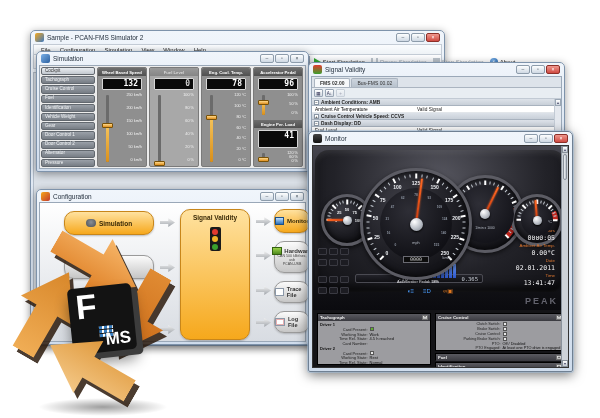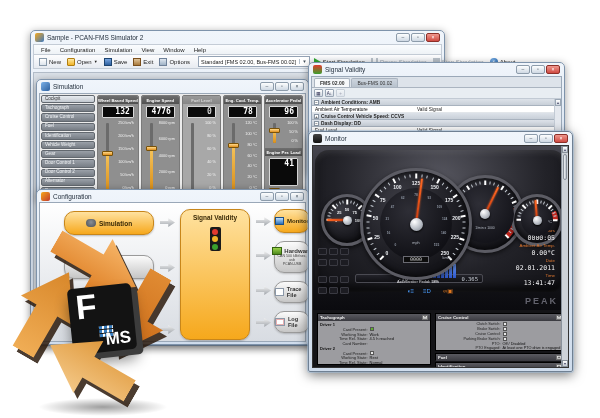--- a/index.html
+++ b/index.html
@@ -39,21 +39,21 @@
   .i-play { width:0; height:0; border-left:7px solid #2fa832; border-top:4px solid transparent; border-bottom:4px solid transparent; }
   .i-pause { width:7px; height:8px; border-left:2.5px solid #b9c1c9; border-right:2.5px solid #b9c1c9; }
   .i-stop { width:7px; height:7px; background:#b9c1c9; }
   .i-about { width:8px; height:8px; border-radius:50%; background:radial-gradient(circle at 35% 30%,#7ab0e8,#1d5fa8); color:#fff; font-size:6px; line-height:8px; text-align:center; font-weight:bold; }
   .combo { display:flex; align-items:center; height:11px; background:#fff; border:1px solid #93a2b4;
            font-size:5.5px; padding:0 2px; color:#222; }
   .combo .dd { margin-left:3px; font-size:4.5px; color:#44505c; border-left:1px solid #b5c0cc; padding-left:2px; }
   #client { position:absolute; left:2px; right:2px; top:41px; bottom:2px; background:#dbe1e8; border:1px solid #b2bcc8; }
 
   
-  #sim-win { left:36px; top:79px; width:273px; height:121px; z-index:2; }
+  #sim-win { left:36px; top:51px; width:273px; height:121px; z-index:2; }
   .cwin-content { position:absolute; left:2px; right:2px; top:13px; bottom:2px;
                   background:#ececec; border:1px solid #9aa8b8; display:flex; }
   #sim-side { width:56px; padding:1px; display:flex; flex-direction:column; gap:1px; }
   .side-item { flex:1; background:linear-gradient(#9aa0a8,#777d85); border:1px solid #62686f;
                border-radius:2px; color:#f2f4f6; font-size:4.6px; line-height:1;
                display:flex; align-items:center; padding-left:3px; }
   .side-item:first-child { background:linear-gradient(#e8ecf0,#c2c8cf); color:#333; }
   #sim-cols { flex:1; display:flex; gap:2px; padding:1px 2px 1px 1px; }
   .col { flex:1; background:#8f8f8f; border:1px solid #7a7a7a; border-radius:2px;
          display:flex; flex-direction:column; position:relative; }
@@ -305,37 +305,20 @@
                 <span class="sc">250 km/h</span>
                 <span class="sc">200 km/h</span>
                 <span class="sc">150 km/h</span>
                 <span class="sc">100 km/h</span>
                 <span class="sc">50 km/h</span>
                 <span class="sc">0 km/h</span>
               </div>
             </div>
           </div>
 
-          <div class="col">
-            <div class="colhdr">Engine Speed</div>
-            <div class="lcd">4776</div>
-            <div class="slider">
-              <div class="track">
-                <div class="fill" style="height: 60%;"></div>
-              </div>
-              <div class="thumb" style="bottom: 60%;"></div>
-              <div class="scale">
-                <span class="sc">8000 rpm</span>
-                <span class="sc">6000 rpm</span>
-                <span class="sc">4000 rpm</span>
-                <span class="sc">2000 rpm</span>
-                <span class="sc">0 rpm</span>
-              </div>
-            </div>
-          </div>
 
           <div class="col disabled">
             <div class="colhdr">Fuel Level</div>
             <div class="lcd">0</div>
             <div class="slider">
               <div class="track">
                 <div class="fill" style="height: 0%;"></div>
               </div>
               <div class="thumb" style="bottom: 0%;"></div>
               <div class="scale">
@@ -377,21 +360,21 @@
                 <div class="fill" style="height: 58%;"></div>
               </div>
             <div class="thumb" style="bottom: 58%;"></div>
             <div class="scale">
                 <span class="sc">100 %</span>
                 <span class="sc">50 %</span>
                 <span class="sc">0 %</span>
               </div>
           </div>
           <div class="subhdr">Engine Per. Load</div>
-          <div class="lcd" style="height:28px">41</div>
+          <div class="lcd" style="height:18px">41</div>
           <div class="slider">
             <div class="track">
                 <div class="fill" style="height: 34%;"></div>
               </div>
             <div class="thumb" style="bottom: 34%;"></div>
             <div class="scale">
                 <span class="sc">120 %</span>
                 <span class="sc">60 %</span>
                 <span class="sc">0 %</span>
               </div>

